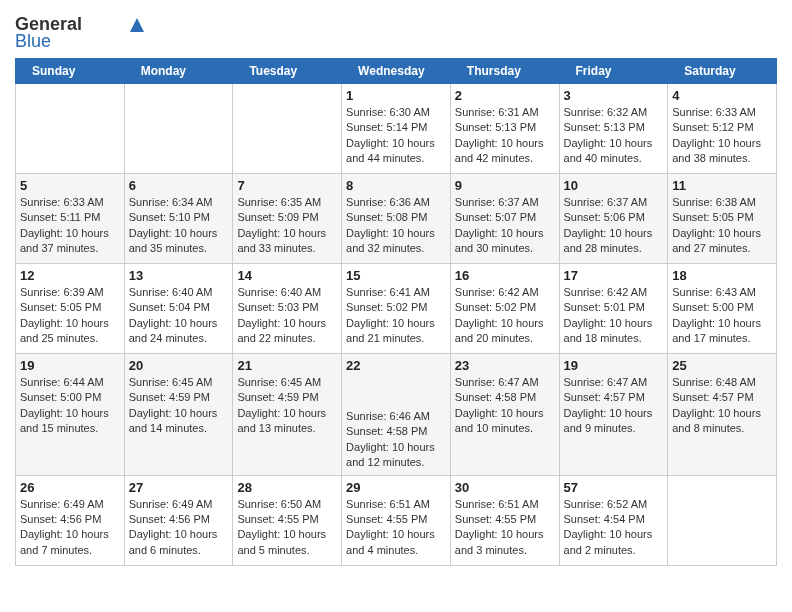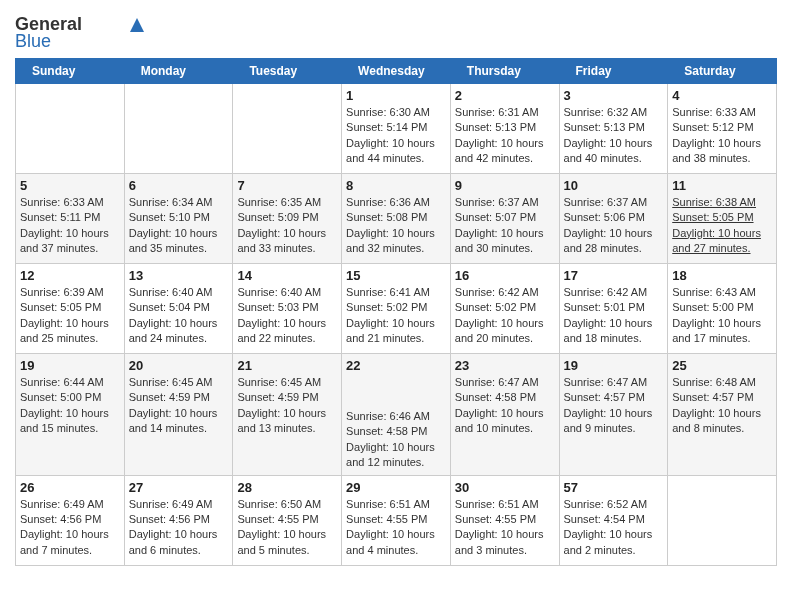--- a/index.html
+++ b/index.html
@@ -177,21 +177,21 @@
         </td>
         <td>
           <span class="day-num">10</span>
           <div class="day-info" style="white-space: pre-line;">Sunrise: 6:37 AM
 Sunset: 5:06 PM
 Daylight: 10 hours
 and 28 minutes.</div>
         </td>
         <td>
           <span class="day-num">11</span>
-          <div class="day-info" style="white-space: pre-line; text-decoration: underline;">Sunrise: 6:38 AM
+          <div class="day-info" style="white-space: pre-line;">Sunrise: 6:38 AM
 Sunset: 5:05 PM
 Daylight: 10 hours
 and 27 minutes.</div>
         </td>
       </tr>
       <tr>
         <td>
           <span class="day-num">12</span>
           <div class="day-info" style="white-space: pre-line;">Sunrise: 6:39 AM
 Sunset: 5:05 PM

